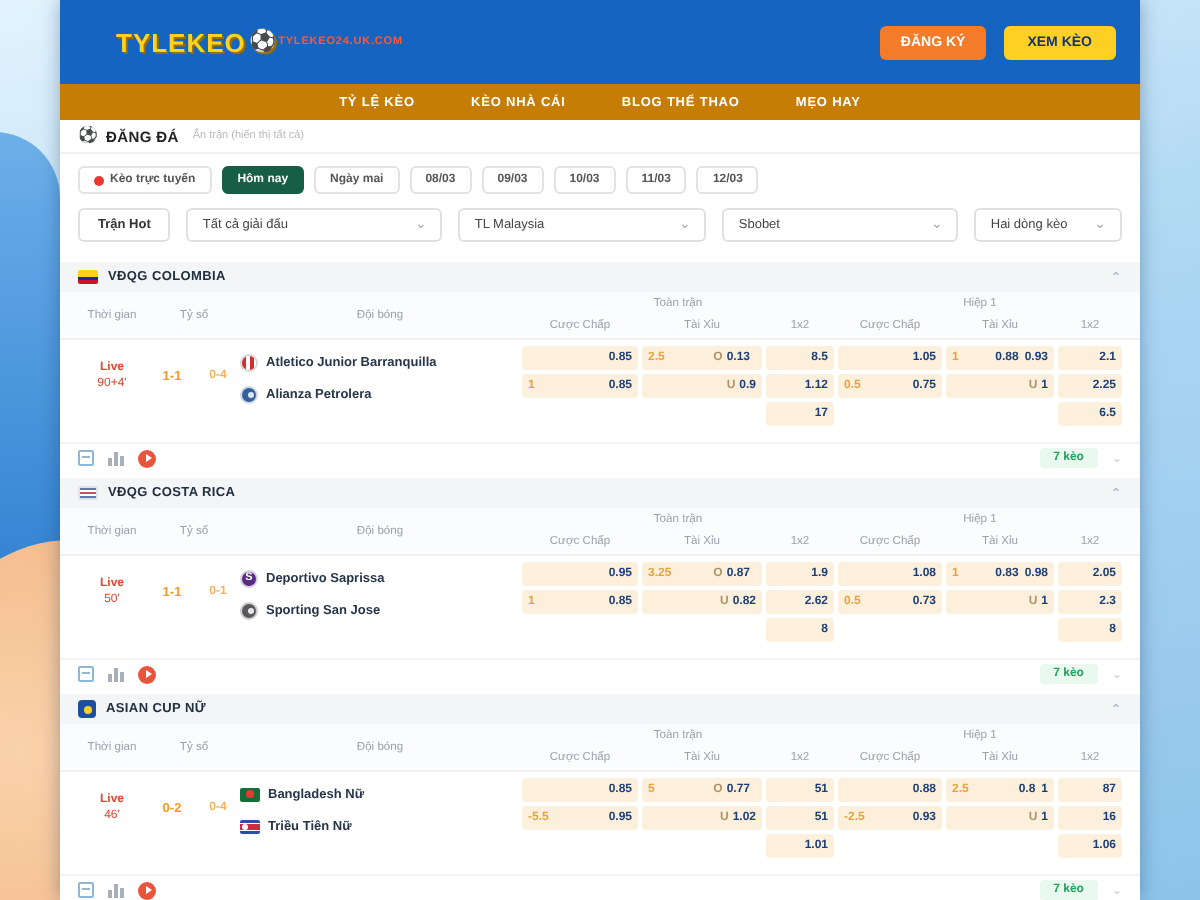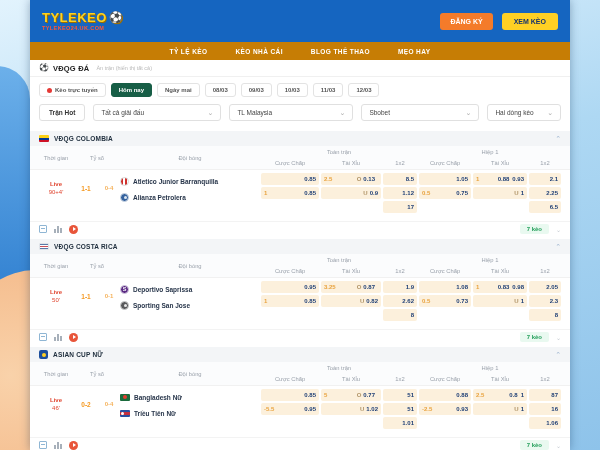--- a/index.html
+++ b/index.html
@@ -3,21 +3,21 @@
 <meta charset="utf-8">
 <style>
 *{margin:0;padding:0;box-sizing:border-box}
 html,body{width:600px;height:450px;overflow:hidden}
 body{font-family:"Liberation Sans",sans-serif;background:linear-gradient(165deg,#e2f3fd 0%,#aed8f3 45%,#8ec3ea 100%);position:relative}
 .blob-blue{position:absolute;left:-36px;top:66px;width:66px;height:240px;background:linear-gradient(180deg,#6cb0ea,#2f7fd0);border-radius:34px}
 .blob-orange{position:absolute;left:-70px;bottom:-150px;width:210px;height:330px;background:radial-gradient(circle at 38% 32%,#f9d2aa,#efa169);border-radius:50%}
 .page{position:absolute;left:30px;top:0;width:540px;height:450px;background:#fff;box-shadow:0 0 9px rgba(10,40,80,.35);overflow:hidden}
 
 .top{height:42px;background:#1565c0;display:flex;align-items:center;padding:0 12px}
-.logo{display:flex;flex-direction:column;}
+.logo{display:flex;flex-direction:row;margin-left:16px}
 .logo-main{font-size:13px;font-weight:bold;color:#ffd21e;letter-spacing:.5px;text-shadow:1px 1px 0 #9c6d00;display:flex;align-items:flex-start;gap:2px;line-height:11px}
 .logo-ball{font-size:11px;line-height:10px}
 .logo-sub{font-size:5.5px;font-weight:bold;color:#ff5636;margin-top:2px;letter-spacing:.4px}
 .hbtns{margin-left:auto;display:flex;gap:9px}
 .btn-signup{background:#f47b2a;color:#fff;font-size:7px;font-weight:bold;padding:5px 10px;border-radius:3px;cursor:pointer}
 .btn-view{background:#ffd024;color:#15336e;font-size:7px;font-weight:bold;padding:5px 12px;border-radius:3px;cursor:pointer}
 
 nav{height:18px;background:#c67d05;display:flex;align-items:center;justify-content:center;gap:28px}
 nav .nav-it{font-size:6.5px;font-weight:bold;color:#fff;letter-spacing:.4px;cursor:pointer}
 
@@ -119,21 +119,21 @@
 
   <nav>
     <span class="nav-it">TỶ LỆ KÈO</span>
     <span class="nav-it">KÈO NHÀ CÁI</span>
     <span class="nav-it">BLOG THỂ THAO</span>
     <span class="nav-it">MẸO HAY</span>
   </nav>
 
   <div class="sportbar">
     <span class="sport-icon">⚽</span>
-    <span class="sport-title">VĐQG ĐÁ</span>
+    <span class="sport-title">ĐĂNG ĐÁ</span>
     <span class="sport-note">Ẩn trận (hiển thị tất cả)</span>
   </div>
 
   <div class="chips">
     <div class="chip">
         <span class="reddot"></span>
         <span>Kèo trực tuyến</span>
       </div>
     <div class="chip active">Hôm nay</div>
     <div class="chip">Ngày mai</div>

